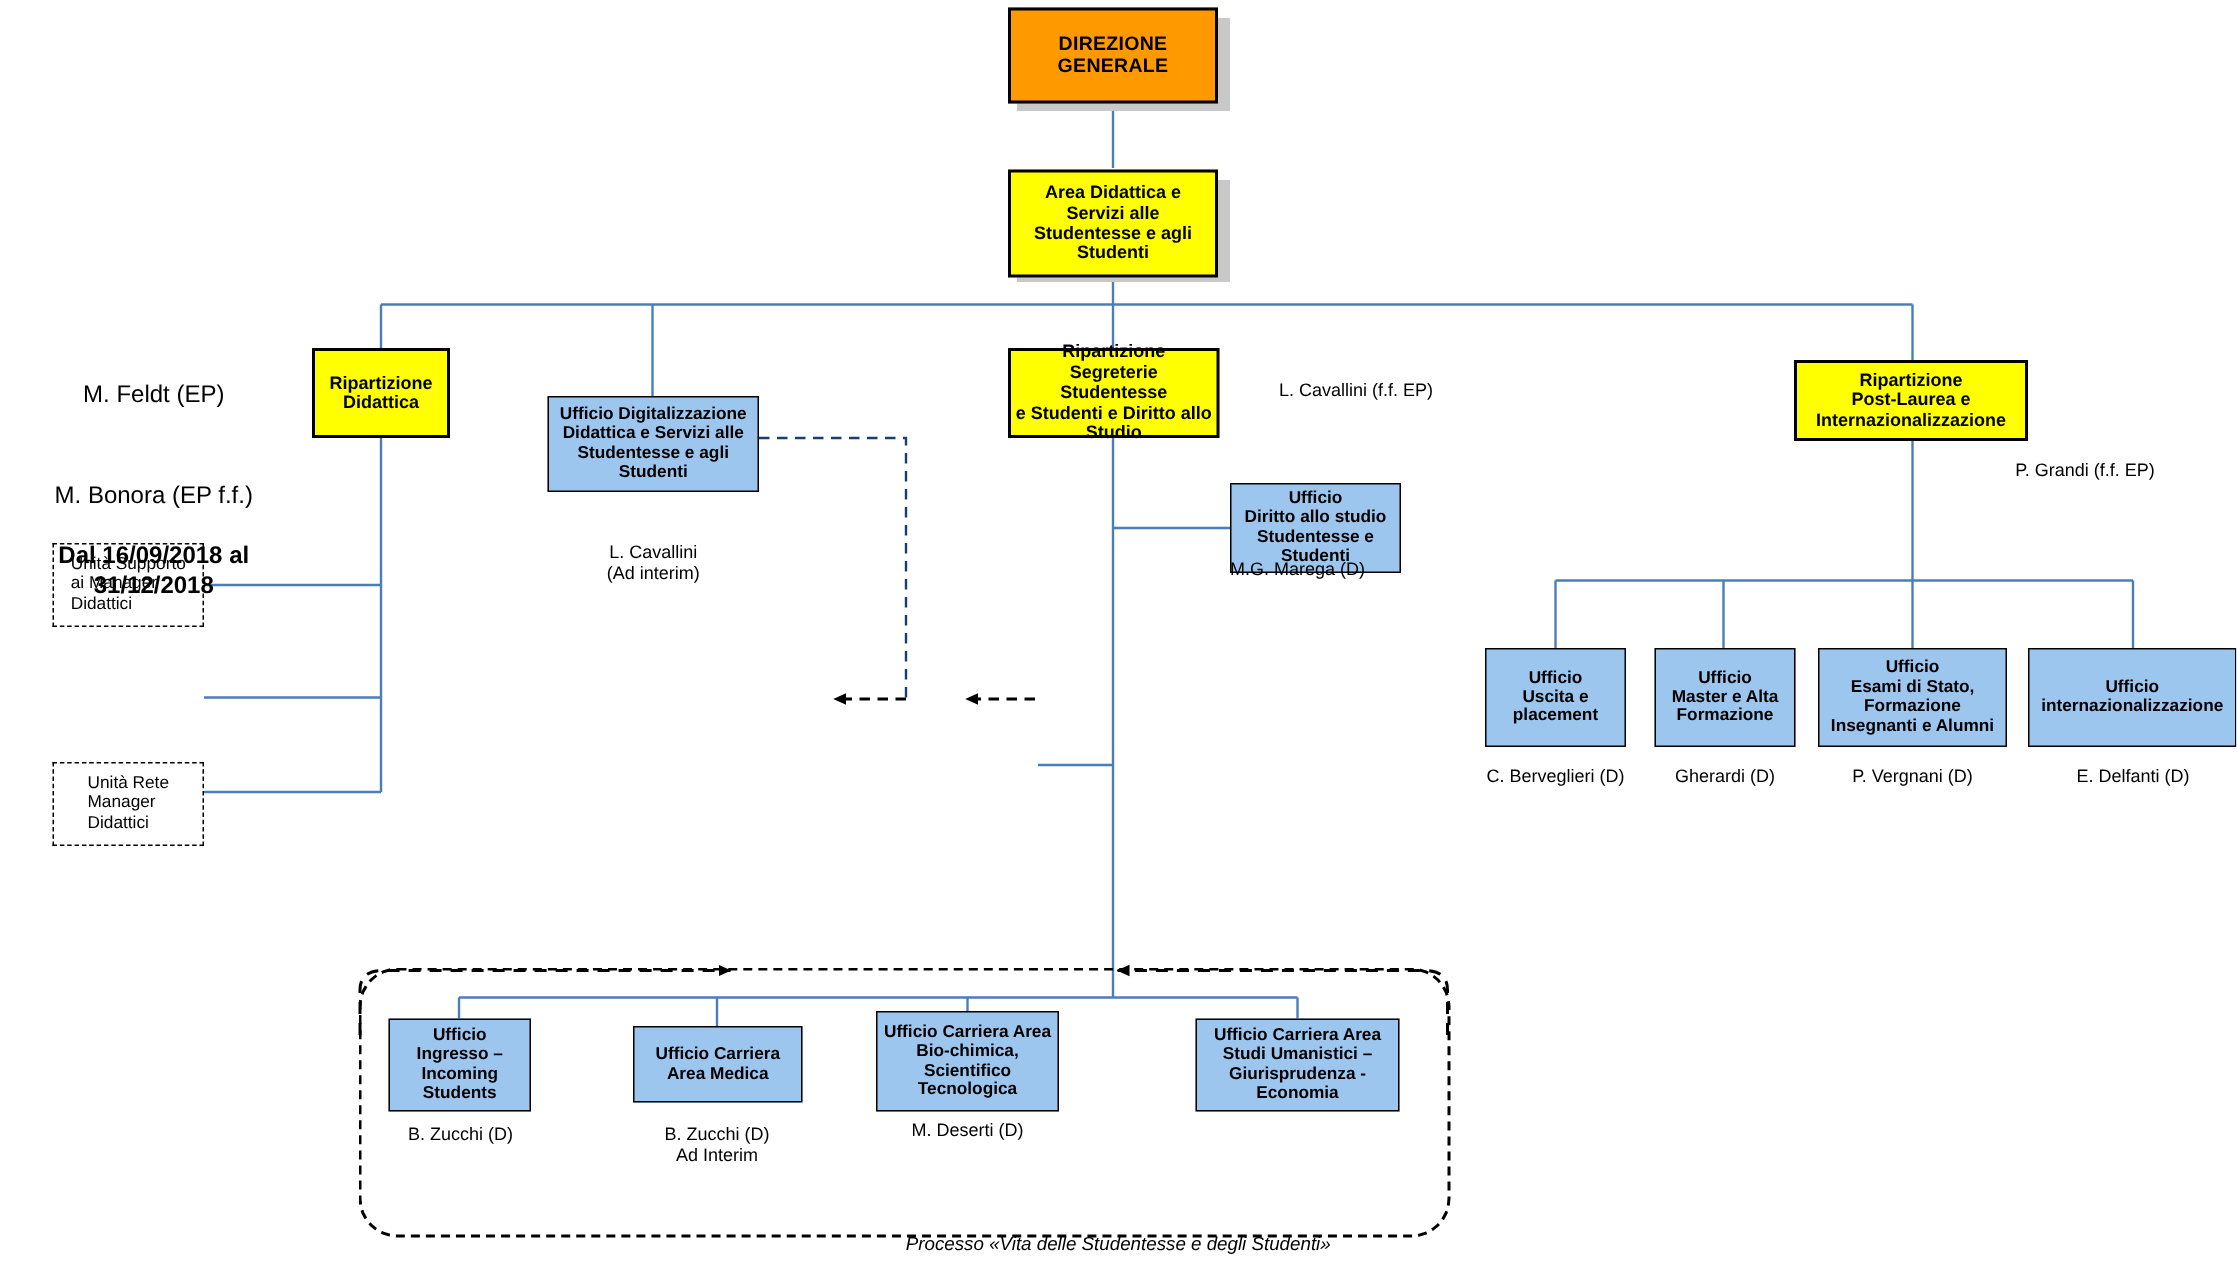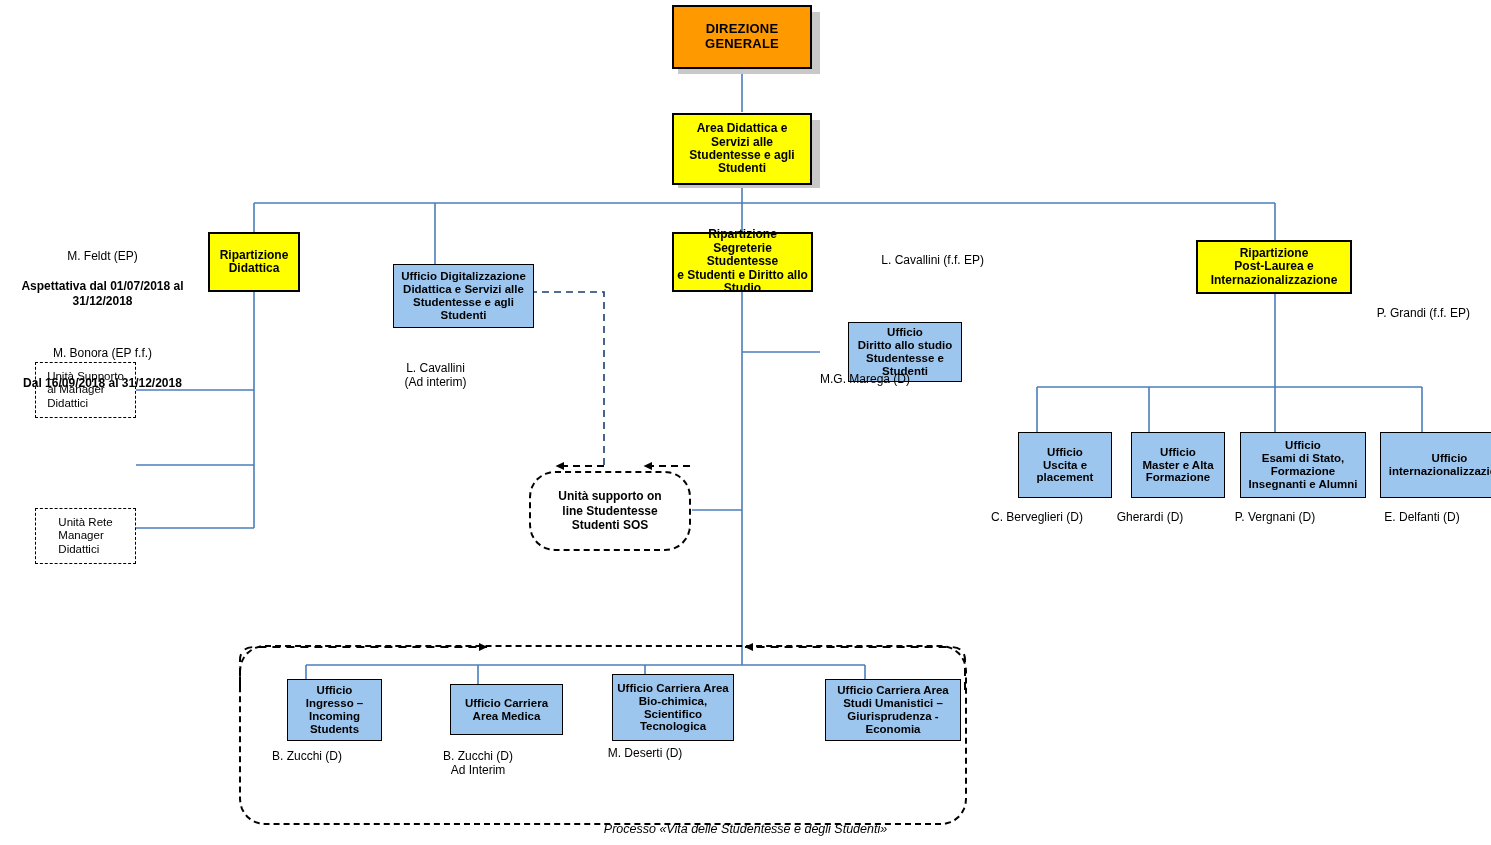--- a/index.html
+++ b/index.html
@@ -8,33 +8,33 @@
   svg.links{position:absolute;left:0;top:0;width:1491px;height:845px;pointer-events:none;}
 
   .box{position:absolute;box-sizing:border-box;display:flex;align-items:center;justify-content:center;
        text-align:center;font-weight:bold;color:#000;line-height:1.12;padding:2px 3px;}
   .box span{display:block;width:100%;}
 
   .shadow{position:absolute;background:#c8c8c8;}
 
   .orange{background:#ff9900;border:2px solid #000;font-size:13px;letter-spacing:.2px;}
   .yellow{background:#ffff00;border:2px solid #000;font-size:12px;justify-content:flex-end;}
-  .blue{background:#9dc6ef;border:1.5px solid #000;font-size:11.5px;margin-left:28px;}
+  .blue{background:#9dc6ef;border:1.5px solid #000;font-size:11.5px;}
 
   .dashbox{position:absolute;box-sizing:border-box;border:1.3px dashed #000;
            display:flex;align-items:center;justify-content:center;text-align:left;
            font-size:11.5px;color:#000;line-height:1.15;background:transparent;}
   .dashround{position:absolute;box-sizing:border-box;border:2px dashed #000;border-radius:26px;
              display:flex;align-items:center;justify-content:center;text-align:center;
              font-size:12px;font-weight:bold;color:#000;line-height:1.2;background:transparent;}
   .process-frame{position:absolute;box-sizing:border-box;border:2px dashed #000;border-radius:26px;background:transparent;}
 
   .caption{position:absolute;font-size:12px;color:#000;line-height:1.2;text-align:center;white-space:pre-line;}
-  .caption.left{text-align:right;}
-  .note{position:absolute;font-size:12px;color:#000;line-height:1.25;text-align:center;white-space:pre-line;}
+  .caption.left{text-align:center;}
+  .note{position:absolute;font-size:16px;color:#000;line-height:1.25;text-align:center;white-space:pre-line;}
   .footer-label{position:absolute;font-size:12.5px;color:#000;text-align:center;width:100%;}
 </style>
 </head>
 <body>
 
 <div id="canvas">
 
   <svg class="links" viewBox="0 0 1491 845">
     <defs>
       <marker id="arrowBlack" markerWidth="9" markerHeight="9" refX="8" refY="4.5" orient="auto" markerUnits="userSpaceOnUse">
@@ -100,21 +100,20 @@
   <div class="box yellow" style="left:672px;top:113px;width:140px;height:72px;">
     <span>Area Didattica e<br>Servizi alle<br>Studentesse e agli<br>Studenti</span>
   </div>
 
   <div class="box yellow" style="left:208px;top:232px;width:92px;height:60px;">
     <span>Ripartizione<br>Didattica</span>
   </div>
 
   <div class="note" style="left:0px;top:234px;width:205px;">
     <div>M. Feldt (EP)</div>
-    <div style="font-weight:bold;">Aspettativa dal 01/07/2018 al 31/12/2018</div>
     <div style="height:7px;"></div>
     <div>M. Bonora (EP f.f.)</div>
     <div style="font-weight:bold;">Dal 16/09/2018 al 31/12/2018</div>
   </div>
 
   <div class="box blue" style="left:365px;top:264px;width:141px;height:64px;">
     <span>Ufficio Digitalizzazione<br>Didattica e Servizi alle<br>Studentesse e agli<br>Studenti</span>
   </div>
   <div class="caption" style="left:355px;top:334px;width:161px;margin-top:27px;">L. Cavallini<br>(Ad interim)</div>
 
@@ -133,23 +132,20 @@
   </div>
   <div class="caption left" style="left:1310px;top:306px;width:160px;">P. Grandi (f.f. EP)</div>
 
   <div class="dashbox" style="left:35px;top:362px;width:101px;height:56px;">
     <span>Unità Supporto<br>ai Manager<br>Didattici</span>
   </div>
   <div class="dashbox" style="left:35px;top:508px;width:101px;height:56px;">
     <span>Unità Rete<br>Manager<br>Didattici</span>
   </div>
 
-  <div class="dashround" style="left:529px;top:471px;width:162px;height:80px;">
-    <span>Unità supporto on<br>line Studentesse<br>Studenti SOS</span>
-  </div>
 
   <div class="box blue" style="left:990px;top:432px;width:94px;height:66px;">
     <span>Ufficio<br>Uscita e<br>placement</span>
   </div>
   <div class="caption" style="left:965px;top:510px;width:144px;">C. Berveglieri (D)</div>
 
   <div class="box blue" style="left:1103px;top:432px;width:94px;height:66px;">
     <span>Ufficio<br>Master e Alta<br>Formazione</span>
   </div>
   <div class="caption" style="left:1078px;top:510px;width:144px;">Gherardi (D)</div>

